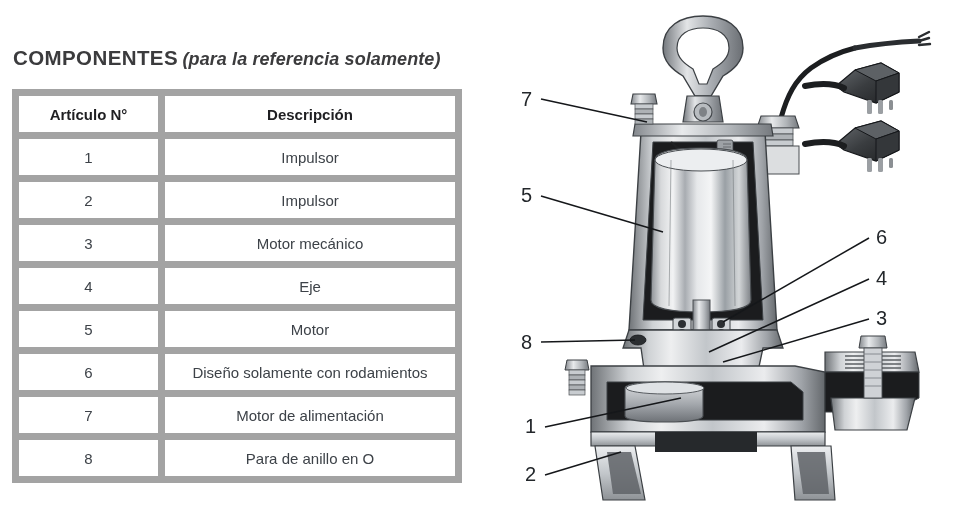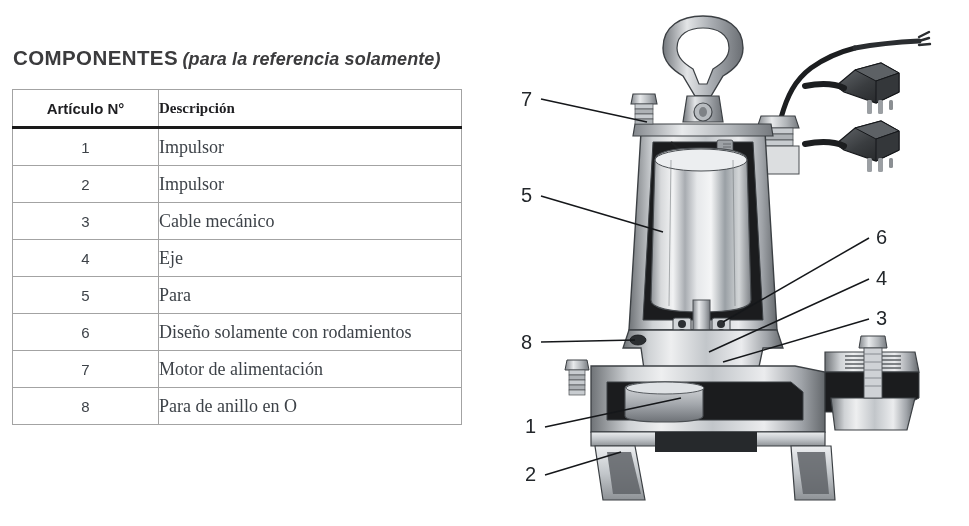--- a/index.html
+++ b/index.html
@@ -30,40 +30,40 @@
   }
 
   table.components{
     position:absolute;left:12px;top:89px;
     width:450px;
     border-collapse:collapse;
     table-layout:fixed;
   }
   table.components th,
   table.components td{
-    border:1px solid #a3a3a3;
+    border:7px solid #a3a3a3;
     padding:0;
     height:36px;
     vertical-align:middle;
   }
   table.components th{
     font-size:15px;font-weight:bold;color:#1f1f22;
     height:36px;
   }
   table.components thead th{
     border-bottom:3px solid #1a1a1a;
   }
   .col-item{width:146px;}
   .th-item{text-align:center;}
-  .th-desc{text-align:left;padding-left:16px;font-family:Liberation Serif, serif;}
+  .th-desc{text-align:center;padding-left:16px;}
   .cell-num{
     text-align:center;font-size:15px;color:#3d4248;font-weight:normal;
   }
   .cell-desc{
-    text-align:left;padding-left:16px;font-size:18px;color:#3d4248;font-weight:normal;font-family:Liberation Serif, serif;
+    text-align:center;padding-left:16px;font-size:15px;color:#3d4248;font-weight:normal;
   }
 
   .footnote{
     position:absolute;left:13px;top:429px;width:420px;
     font-size:14.5px;font-style:italic;font-weight:bold;
     color:#1f1f22;line-height:1.5;
   }
   .footnote .ln2{display:block;padding-left:14px;}
 
   
@@ -104,29 +104,29 @@
         <tr>
           <td class="cell-num">1</td>
           <td class="cell-desc">Impulsor</td>
         </tr>
         <tr>
           <td class="cell-num">2</td>
           <td class="cell-desc">Impulsor</td>
         </tr>
         <tr>
           <td class="cell-num">3</td>
-          <td class="cell-desc">Cable mecánico</td>
+          <td class="cell-desc">Motor mecánico</td>
         </tr>
         <tr>
           <td class="cell-num">4</td>
           <td class="cell-desc">Eje</td>
         </tr>
         <tr>
           <td class="cell-num">5</td>
-          <td class="cell-desc">Para</td>
+          <td class="cell-desc">Motor</td>
         </tr>
         <tr>
           <td class="cell-num">6</td>
           <td class="cell-desc">Diseño solamente con rodamientos</td>
         </tr>
         <tr>
           <td class="cell-num">7</td>
           <td class="cell-desc">Motor de alimentación</td>
         </tr>
         <tr>

